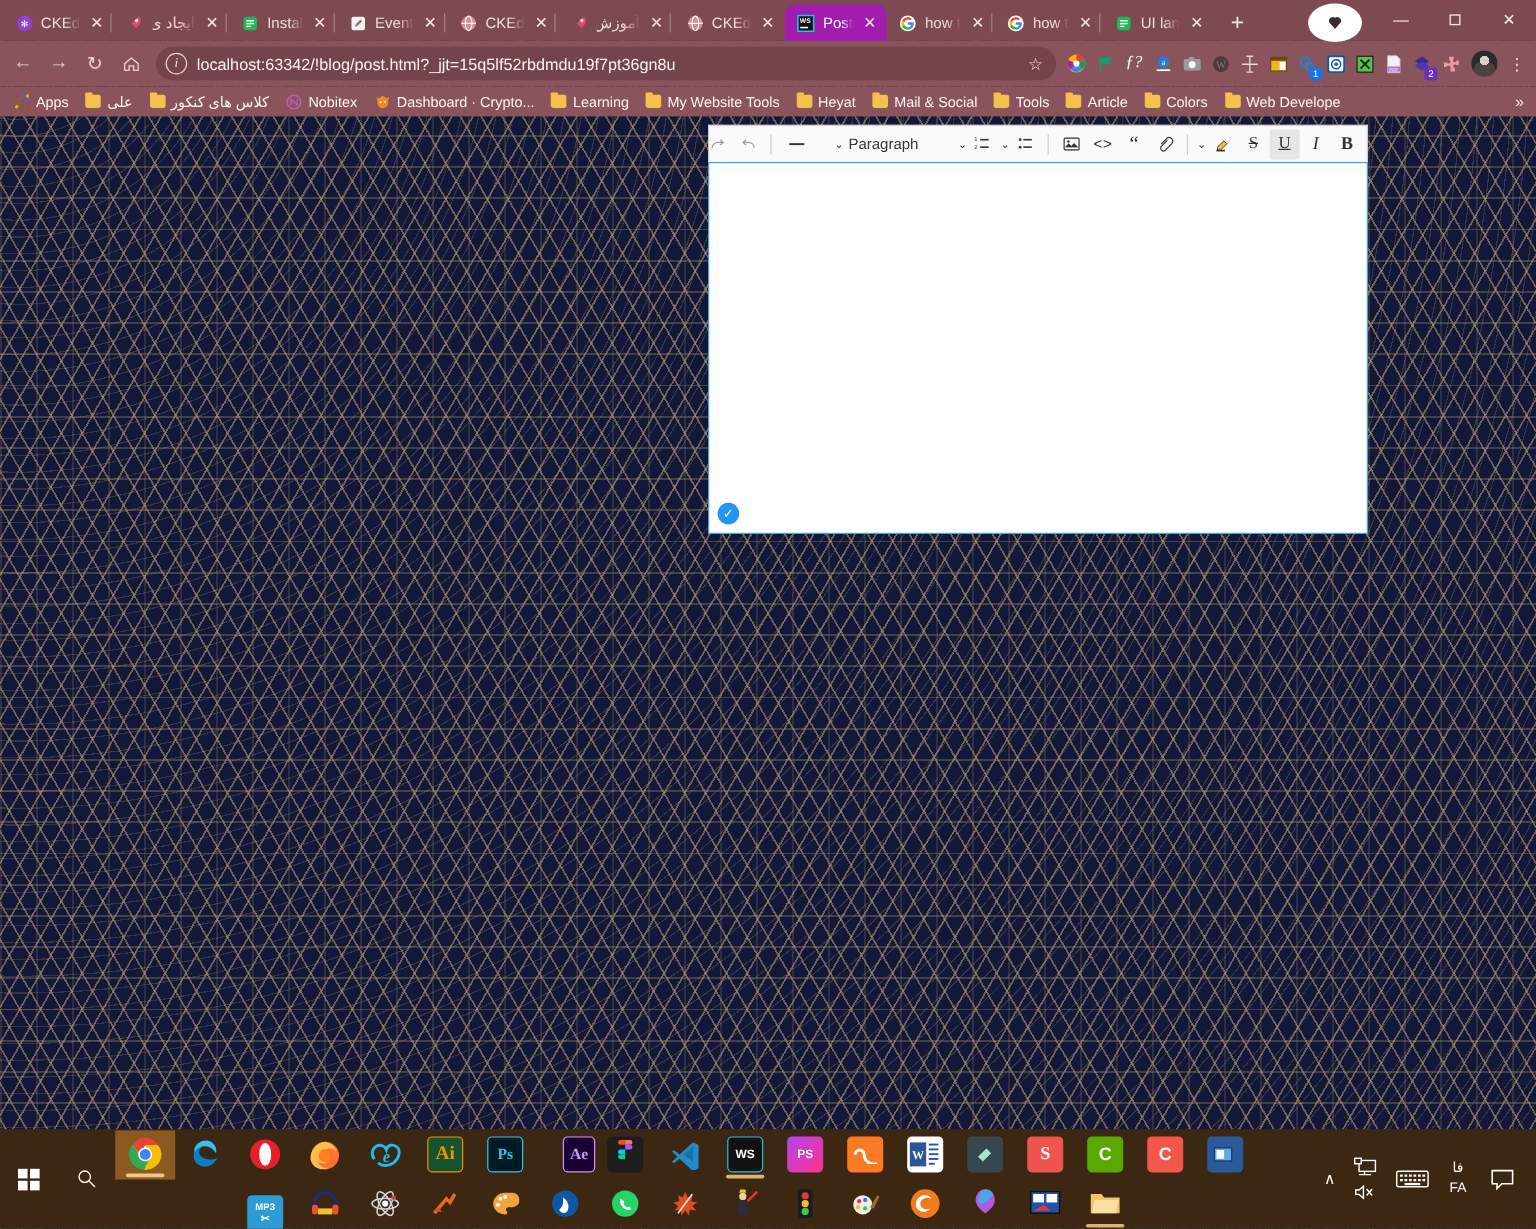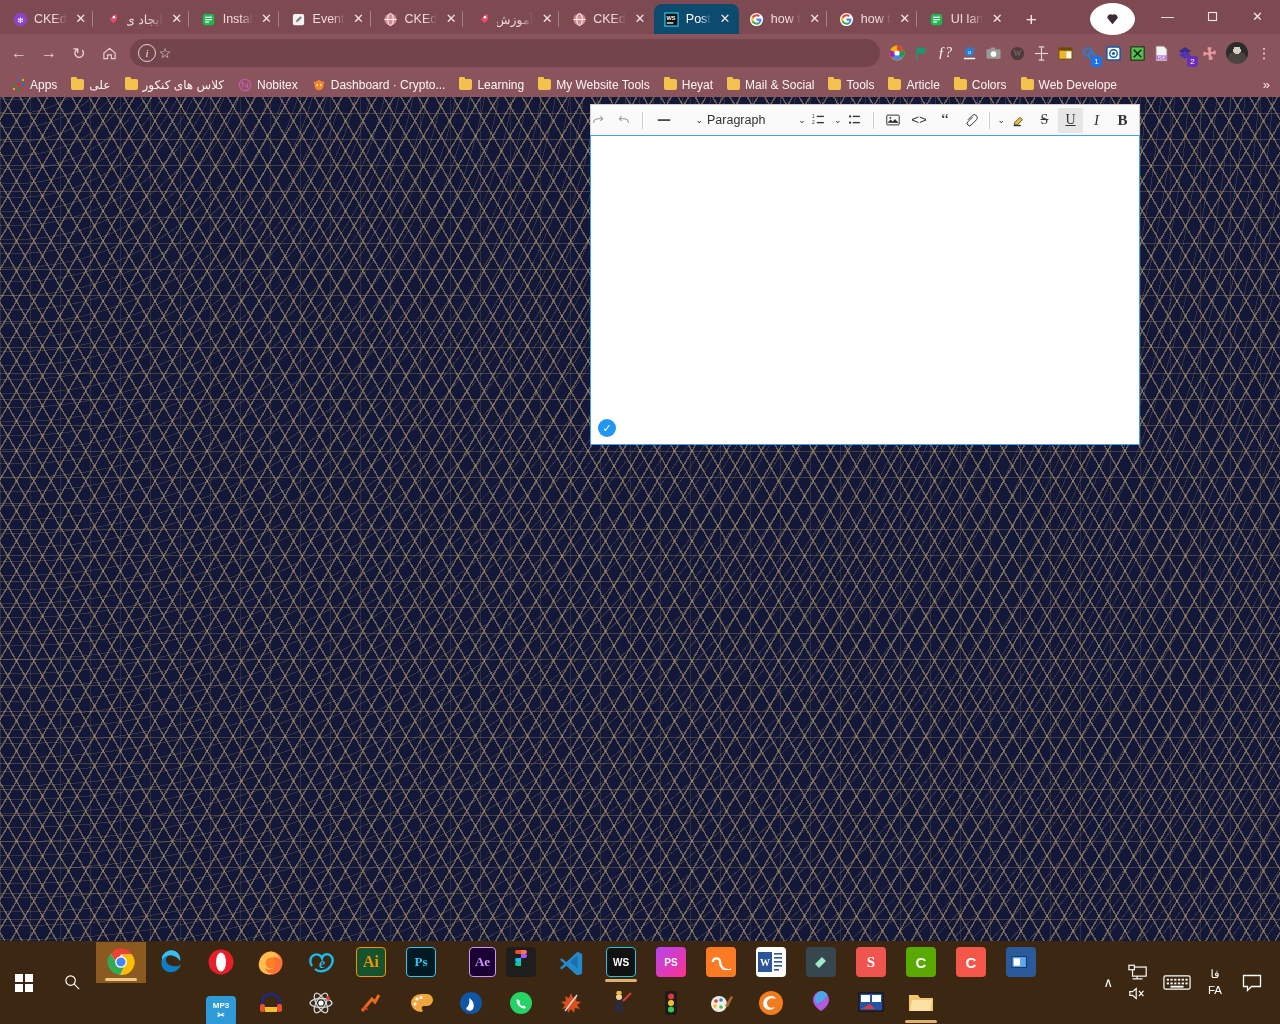--- a/index.html
+++ b/index.html
@@ -36,21 +36,21 @@
     position: relative; height: 30px; display: flex; align-items: center;
     gap: 6px; padding: 0 6px 0 10px; max-width: 96px; min-width: 72px;
     color: #f0dadd; font-size: 12.5px; flex: 0 0 auto;
   }
   .tab .tlabel {
     white-space: nowrap; overflow: hidden; flex: 1;
     -webkit-mask-image: linear-gradient(to right, #000 60%, transparent 100%);
     mask-image: linear-gradient(to right, #000 60%, transparent 100%);
     text-align: center;
   }
-  .tab.active { background: #0c4a6e; border-radius: 8px 8px 0 0; color: #fff; }
+  .tab.active { background: #a21caf; border-radius: 8px 8px 0 0; color: #fff; }
   .tab .sep { position: absolute; left: -3px; top: 7px; width: 1px; height: 16px; background: rgba(255,255,255,.3); }
   .tab:first-child .sep { display: none; }
   .favicon { width: 16px; height: 16px; flex: 0 0 16px; border-radius: 3px;
     display: flex; align-items: center; justify-content: center; font-size: 10px; }
   .tclose { width: 16px; height: 16px; flex: 0 0 16px; color: #f4e2e5;
     font-size: 13px; line-height: 16px; text-align: center; }
   .newtab { width: 28px; height: 28px; color: #f6e8ea; font-size: 19px;
     display: flex; align-items: center; justify-content: center; margin-left: 6px; }
   .wincontrols { margin-left: auto; display: flex; align-items: flex-start; height: 34px; }
   .wincontrols > div { width: 45px; height: 32px; display: flex; align-items: center;
@@ -329,20 +329,21 @@
     <div class="navbtn">←</div>
     <div class="navbtn">→</div>
     <div class="navbtn">↻</div>
     <div class="navbtn">
       <svg width="15" height="15" viewBox="0 0 16 16">
           <path d="M8 2.5L2 7.5v6h4v-4h4v4h4v-6z" fill="none" stroke="#eacfd3" stroke-width="1.2"></path>
         </svg>
     </div>
     <div class="omnibox">
       <span class="infoicon">i</span>
+      <span class="urltext">localhost:63342/!blog/post.html?_jjt=15q5lf52rbdmdu19f7pt36gn8u</span>
       <span class="star">☆</span>
     </div>
     <div class="exticons">
       <div class="ext">
         <svg width="18" height="18" viewBox="0 0 18 18">
             <circle cx="9" cy="9" r="7.5" fill="#f4b400"></circle>
             <path d="M9 9 L9 1.5 A7.5 7.5 0 0116 6z" fill="#db4437"></path>
             <path d="M9 9 L16 6 A7.5 7.5 0 0114 14z" fill="#0f9d58"></path>
             <path d="M9 9 L14 14 A7.5 7.5 0 014 14z" fill="#4285f4"></path>
             <path d="M9 9 L4 14 A7.5 7.5 0 012 6z" fill="#9c27b0"></path>

